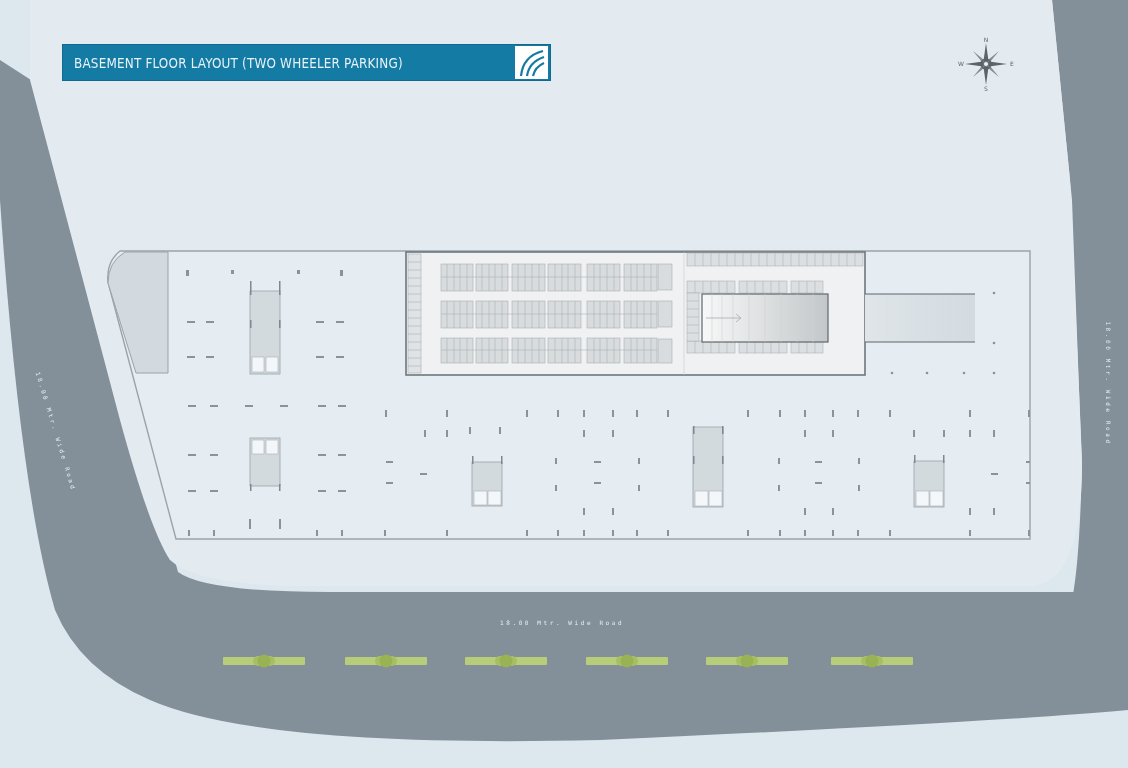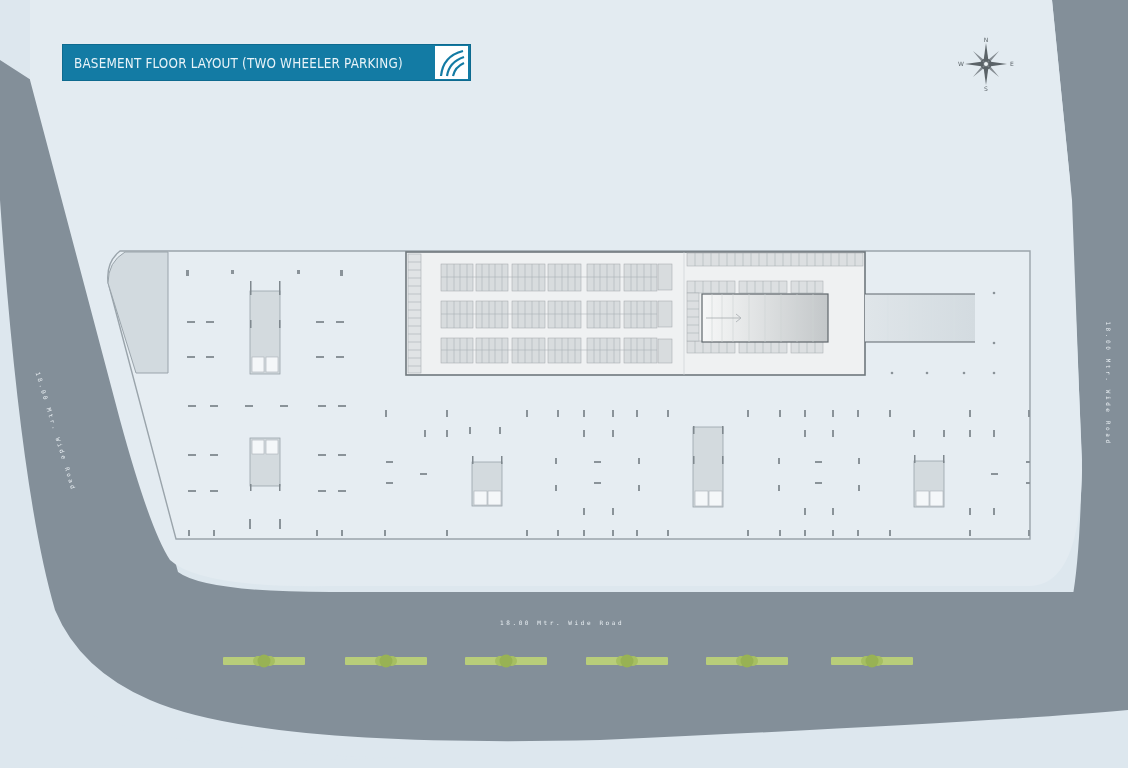--- a/index.html
+++ b/index.html
@@ -3,21 +3,21 @@
 <meta charset="utf-8">
 <style>
   html, body { margin: 0; padding: 0; }
   body {
     width: 1128px; height: 768px; overflow: hidden; position: relative;
     background: #dde7ee;
     font-family: "DejaVu Sans", sans-serif;
   }
   #plan { position: absolute; left: 0; top: 0; width: 1128px; height: 768px; }
   .title-box {
-    position: absolute; left: 62px; top: 44px; width: 409px; height: 37px;
+    position: absolute; left: 62px; top: 44px; width: 489px; height: 37px;
     background: #137ba4; border: 1px solid #0e6a8f; box-sizing: border-box;
     display: flex; align-items: center;
   }
   .title-text {
     color: #e8f3f8; font-family: "DejaVu Sans Condensed", "DejaVu Sans", sans-serif;
     font-size: 14.5px; letter-spacing: 0.2px; padding-left: 12px; flex: 1;
     white-space: nowrap; transform: scaleX(0.92); transform-origin: left center;
   }
   .title-logo {
     width: 33px; height: 33px; margin-right: 2px; background: #ffffff;

